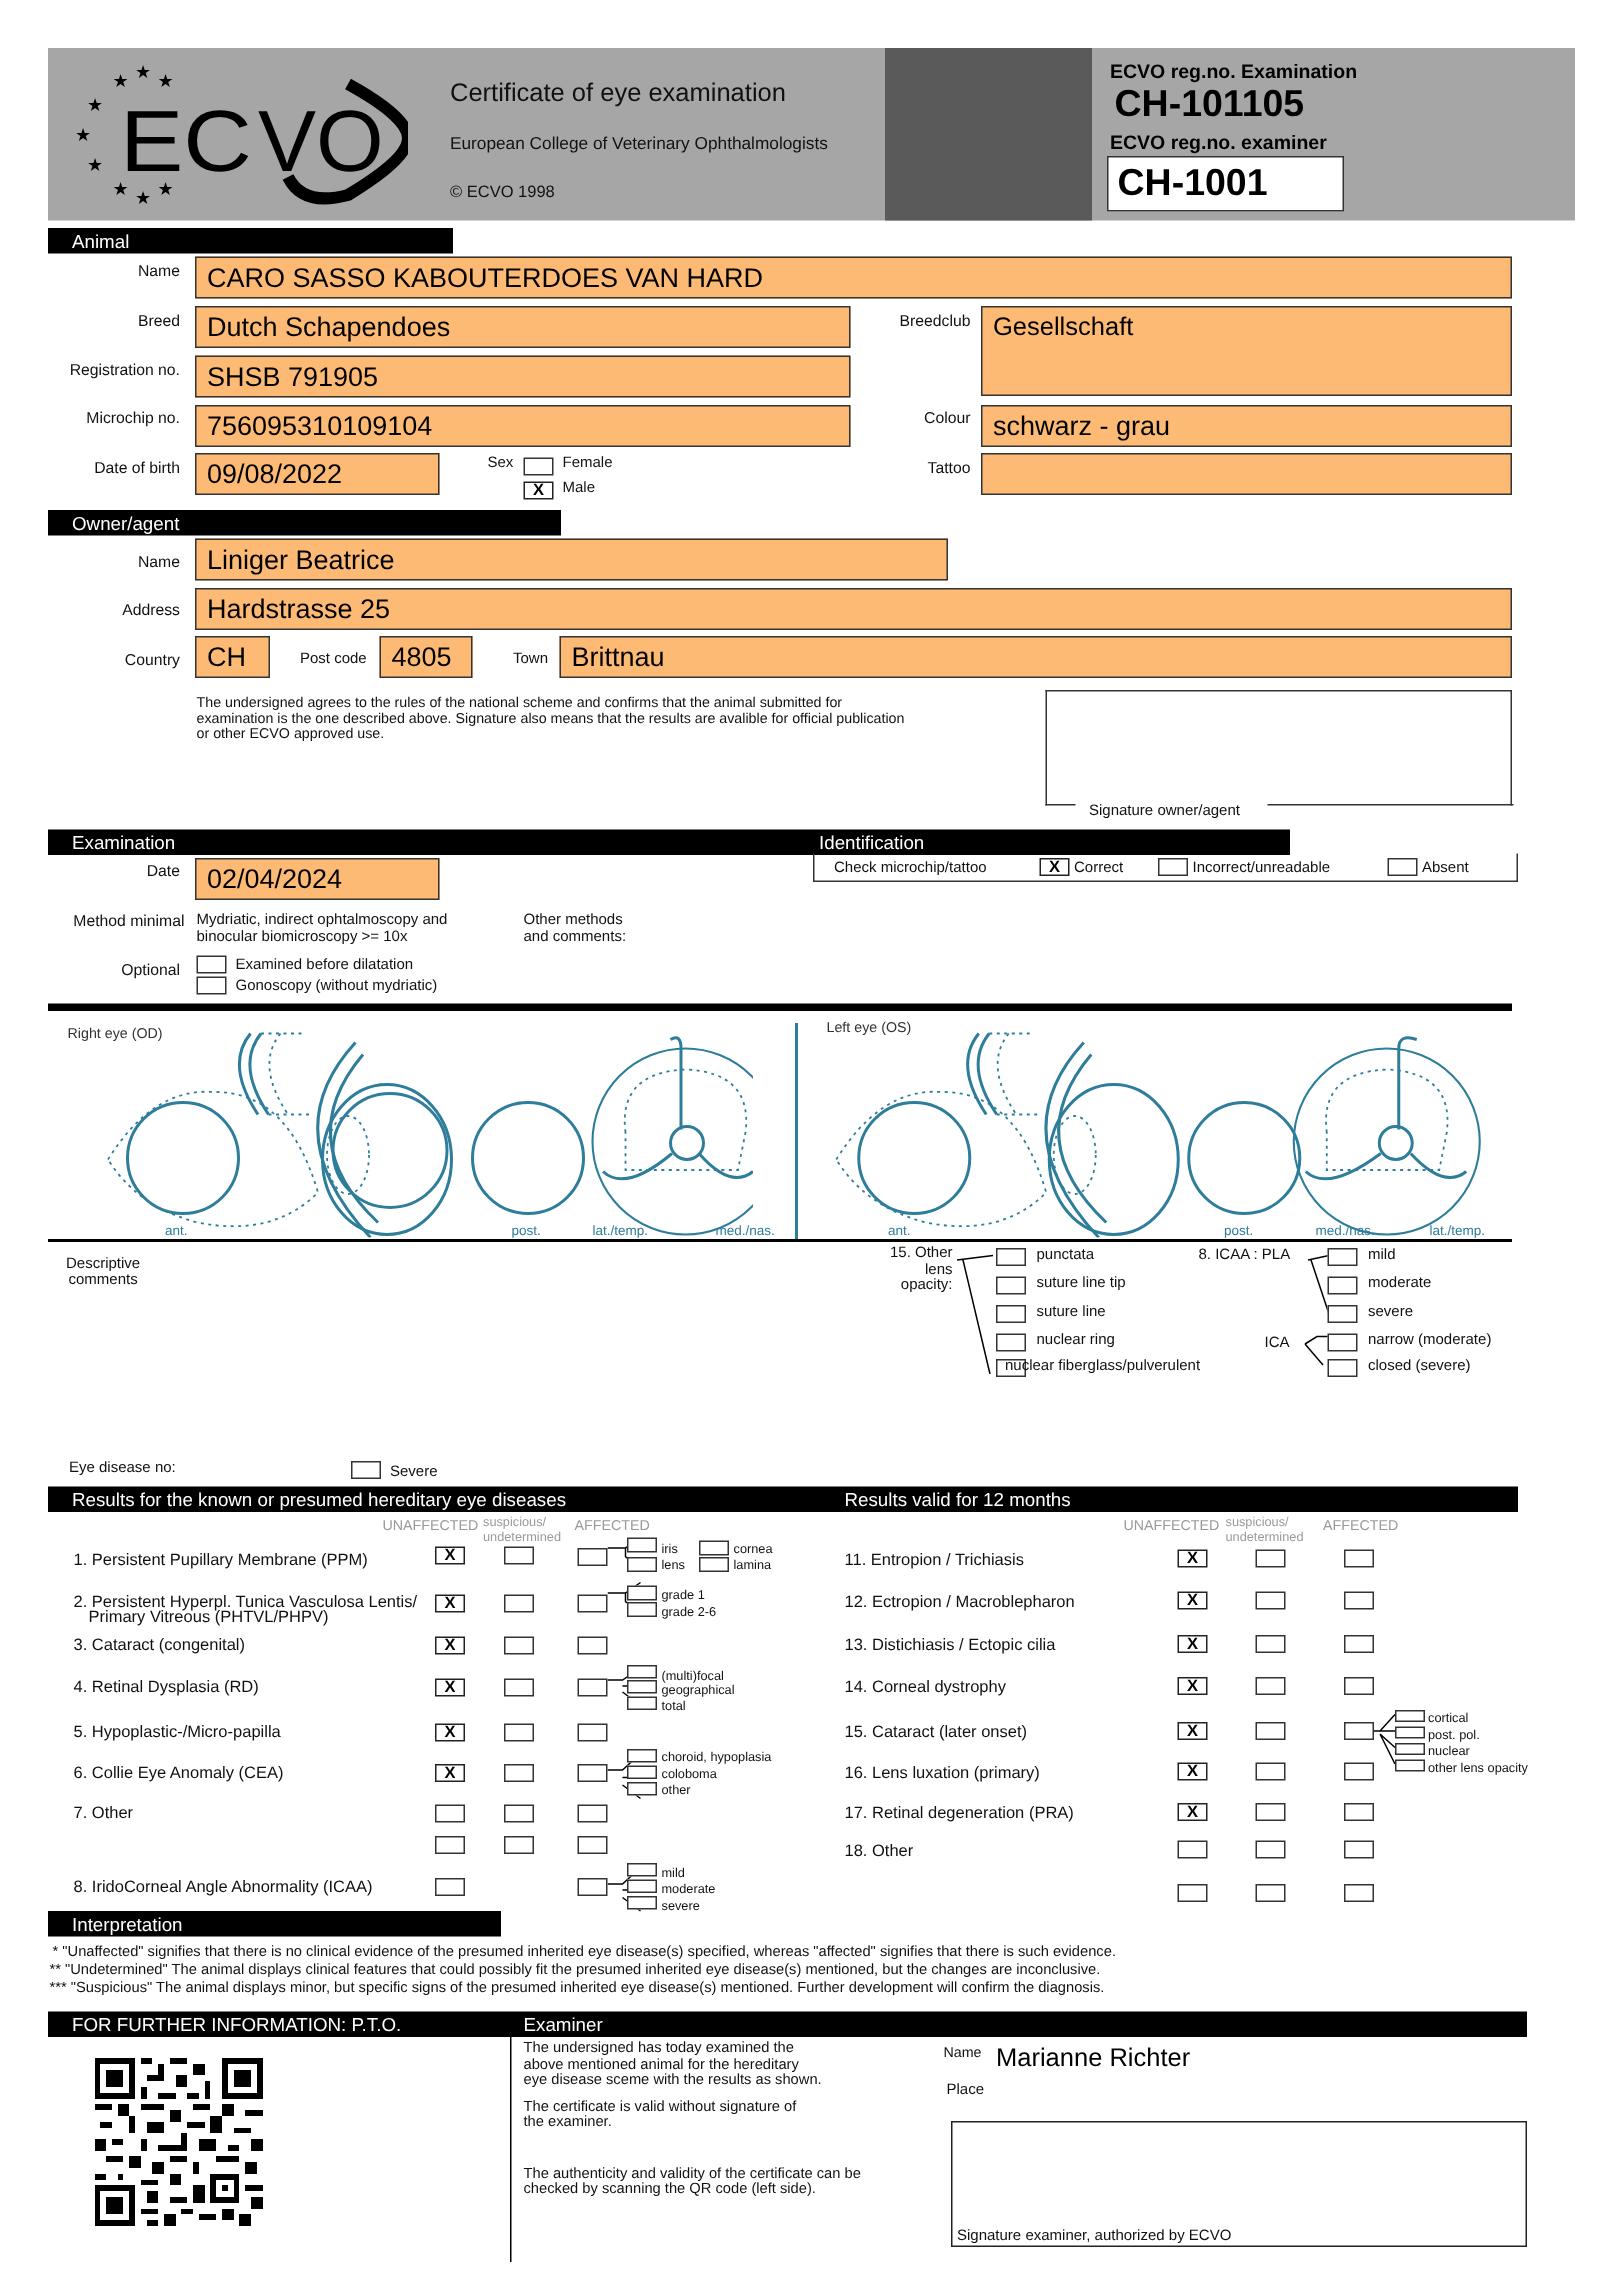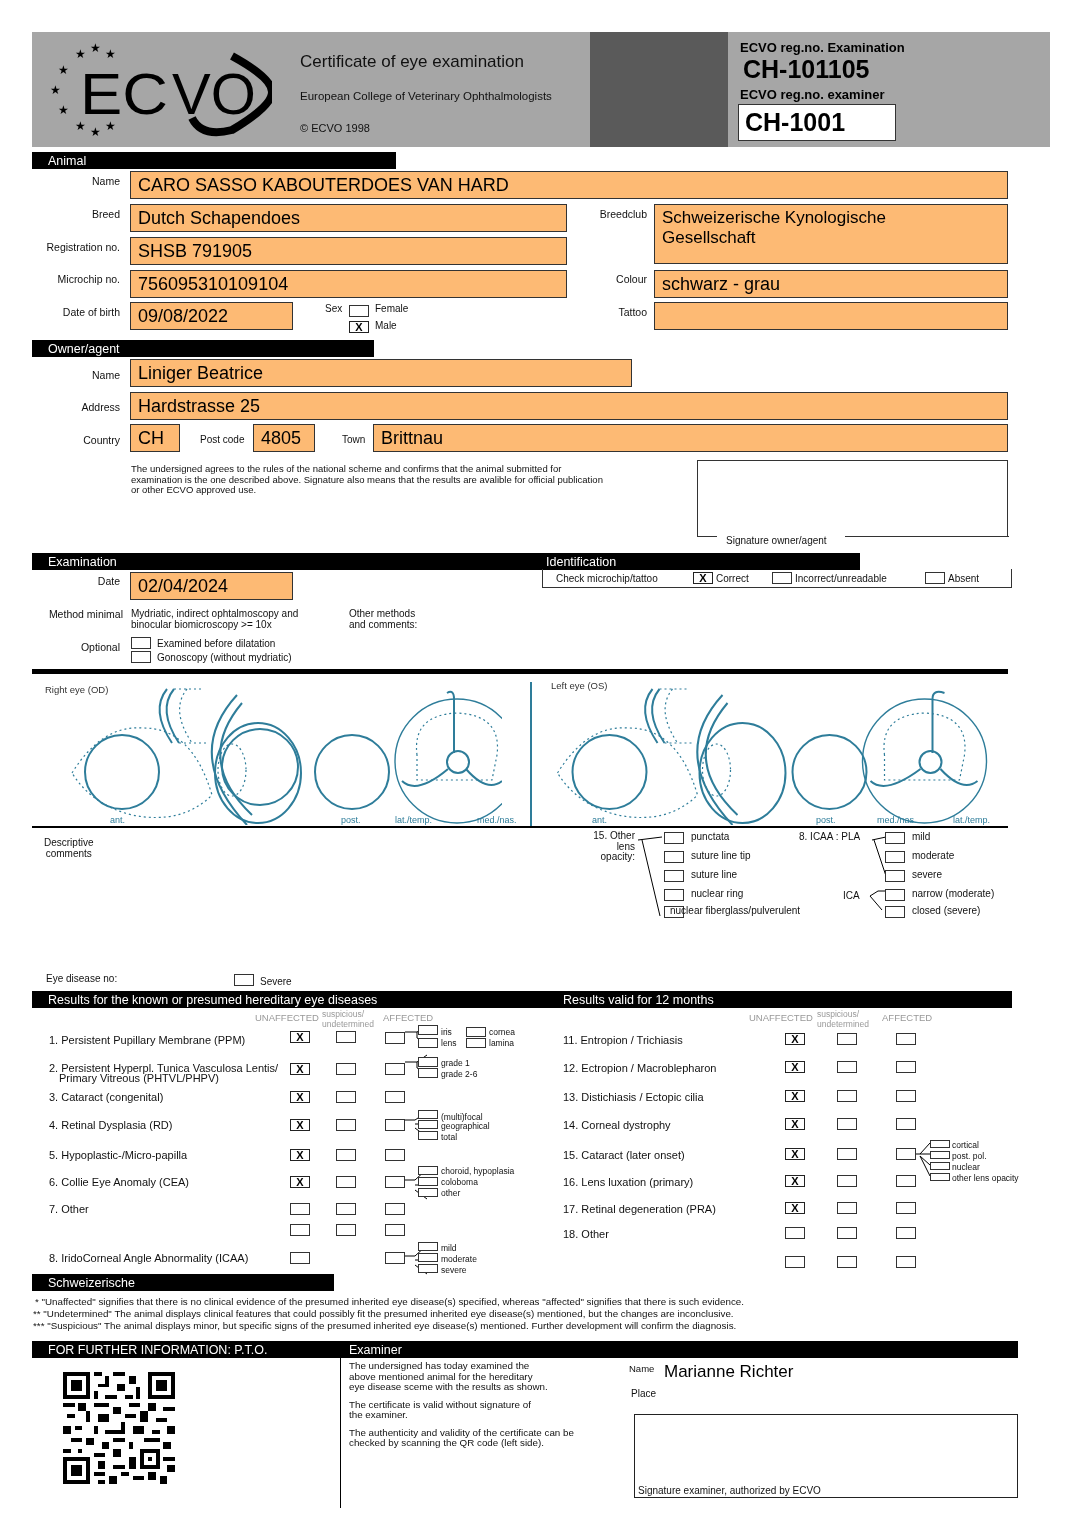--- a/index.html
+++ b/index.html
@@ -38,28 +38,27 @@
   <path d="M190 18 Q230 40 230 54 Q230 68 190 92 Q160 100 150 80" fill="none" stroke="#000" stroke-width="8"></path>
 </svg>
 <div class="abs" style="left:300px;top:52px;font-size:17px;color:#111">Certificate of eye examination</div>
 <div class="abs" style="left:300px;top:90px;font-size:11.5px;color:#111">European College of Veterinary Ophthalmologists</div>
 <div class="abs" style="left:300px;top:122px;font-size:11px;color:#111">© ECVO 1998</div>
 <div class="abs" style="left:740px;top:40px;font-size:13px;font-weight:bold">ECVO reg.no. Examination</div>
 <div class="abs" style="left:743px;top:55px;font-size:25px;font-weight:bold">CH-101105</div>
 <div class="abs" style="left:740px;top:87px;font-size:13px;font-weight:bold">ECVO reg.no. examiner</div>
 <div class="abs" style="left:738px;top:104px;width:158px;height:37px;background:#fff;border:1px solid #333;font-size:25px;font-weight:bold;padding:3px 0 0 6px">CH-1001</div>
 
-<div class="bar" style="left:32px;top:152px;width:364px">Animal</div>
+<div class="bar" style="left:32px;top:152px;width:270px">Animal</div>
 <div class="abs lbl" style="left:30px;top:175px;width:90px">Name</div>
 <div class="fld" style="left:130px;top:171px;width:878px;height:28px">CARO SASSO KABOUTERDOES VAN HARD</div>
 <div class="abs lbl" style="left:30px;top:208px;width:90px">Breed</div>
 <div class="fld" style="left:130px;top:204px;width:437px;height:28px">Dutch Schapendoes</div>
 <div class="abs lbl" style="left:580px;top:208px;width:67px">Breedclub</div>
 <div class="fld" style="left:654px;top:204px;width:354px;height:60px;font-size:17px">
-  <div>Schweizerische Kynologische</div>
   <div>Gesellschaft</div>
 </div>
 <div class="abs lbl" style="left:30px;top:241px;width:90px">Registration no.</div>
 <div class="fld" style="left:130px;top:237px;width:437px;height:28px">SHSB 791905</div>
 <div class="abs lbl" style="left:30px;top:273px;width:90px">Microchip no.</div>
 <div class="fld" style="left:130px;top:270px;width:437px;height:28px">756095310109104</div>
 <div class="abs lbl" style="left:580px;top:273px;width:67px">Colour</div>
 <div class="fld" style="left:654px;top:270px;width:354px;height:28px">schwarz - grau</div>
 <div class="abs lbl" style="left:30px;top:306px;width:90px">Date of birth</div>
 <div class="fld" style="left:130px;top:302px;width:163px;height:28px">09/08/2022</div>
@@ -396,21 +395,21 @@
   <div class="cb" style="left:930px;top:1140px;width:20px;height:8px"></div>
   <div class="abs tiny" style="left:952px;top:1140px">cortical</div>
   <div class="cb" style="left:930px;top:1151px;width:20px;height:8px"></div>
   <div class="abs tiny" style="left:952px;top:1151px">post. pol.</div>
   <div class="cb" style="left:930px;top:1162px;width:20px;height:8px"></div>
   <div class="abs tiny" style="left:952px;top:1162px">nuclear</div>
   <div class="cb" style="left:930px;top:1173px;width:20px;height:8px"></div>
   <div class="abs tiny" style="left:952px;top:1173px">other lens opacity</div>
 </div>
 
-<div class="bar" style="left:32px;top:1274px;width:302px">Schweizerische</div>
+<div class="bar" style="left:32px;top:1274px;width:302px">Interpretation</div>
 <div class="abs" style="left:33px;top:1296px;font-size:9.8px;line-height:12px;color:#111">
   <div style="padding-left:2px"> * "Unaffected" signifies that there is no clinical evidence of the presumed inherited eye disease(s) specified, whereas "affected" signifies that there is such evidence.</div>
   <div> ** "Undetermined" The animal displays clinical features that could possibly fit the presumed inherited eye disease(s) mentioned, but the changes are inconclusive.</div>
   <div>*** "Suspicious" The animal displays minor, but specific signs of the presumed inherited eye disease(s) mentioned. Further development will confirm the diagnosis.</div>
 </div>
 
 <div class="bar" style="left:32px;top:1341px;width:986px">FOR FURTHER INFORMATION: P.T.O.</div>
 <div class="abs" style="left:349px;top:1343px;color:#fff;font-size:12.5px">Examiner</div>
 <div class="abs" style="left:340px;top:1358px;width:1px;height:150px;background:#000"></div>
 
@@ -478,20 +477,20 @@
       <rect x="9" y="28" width="2" height="1"></rect>
   </g>
 </svg>
 
 <div class="abs" style="left:349px;top:1361px;font-size:9.8px;line-height:10.5px;color:#111">
   <div>The undersigned has today examined the</div>
   <div>above mentioned  animal for the hereditary</div>
   <div>eye disease sceme with the results  as shown.</div>
   <div style="margin-top:7px">The certificate is valid without signature of</div>
   <div>the examiner.</div>
-  <div style="margin-top:7px">The authenticity and validity of the certificate can be</div>
+  <div style="margin-top:24px">The authenticity and validity of the certificate can be</div>
   <div>checked by scanning the QR code (left side).</div>
 </div>
 <div class="abs small" style="left:629px;top:1363px;font-size:9.5px">Name</div>
 <div class="abs" style="left:664px;top:1362px;font-size:17px">Marianne Richter</div>
 <div class="abs small" style="left:631px;top:1388px">Place</div>
 <div class="abs" style="left:634px;top:1414px;width:384px;height:84px;border:1px solid #222"></div>
 <div class="abs small" style="left:638px;top:1485px">Signature examiner, authorized by ECVO</div>
 
 </body></html>

